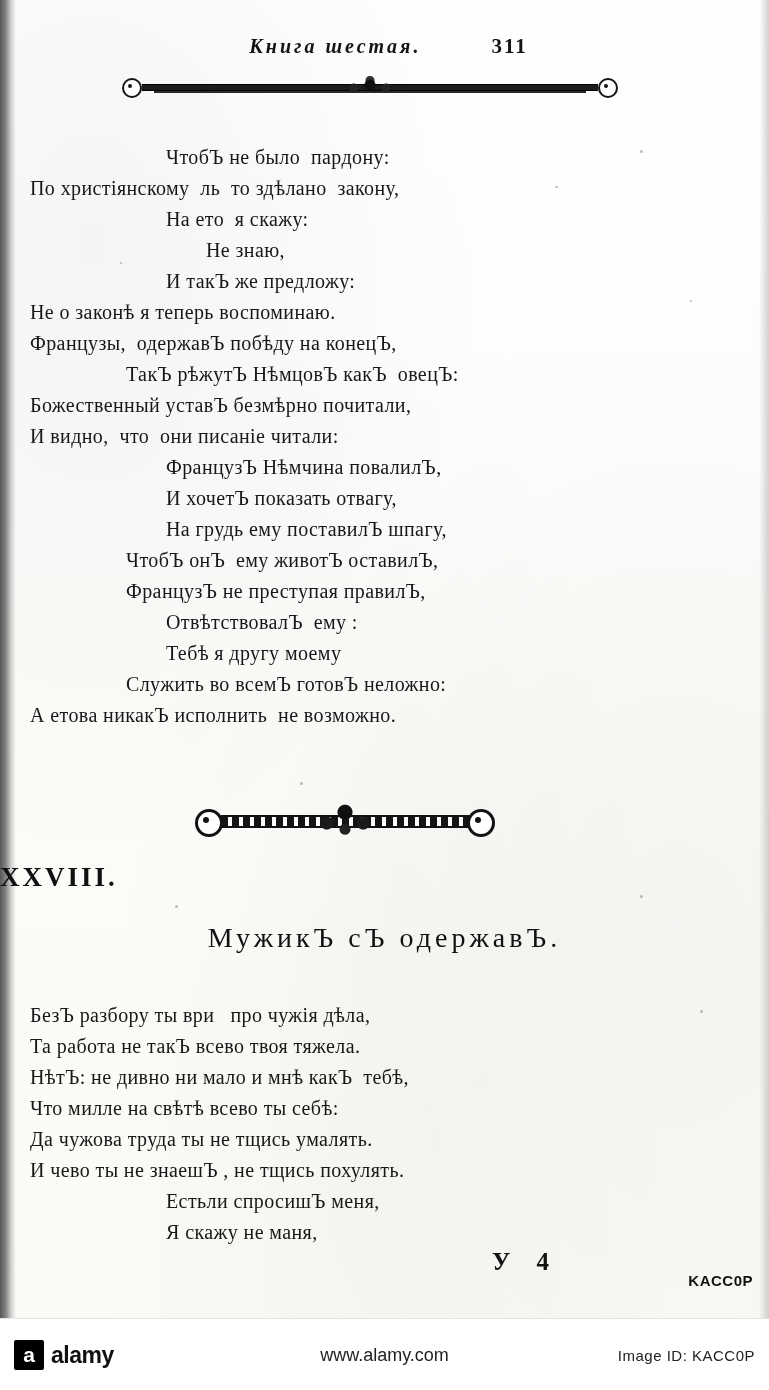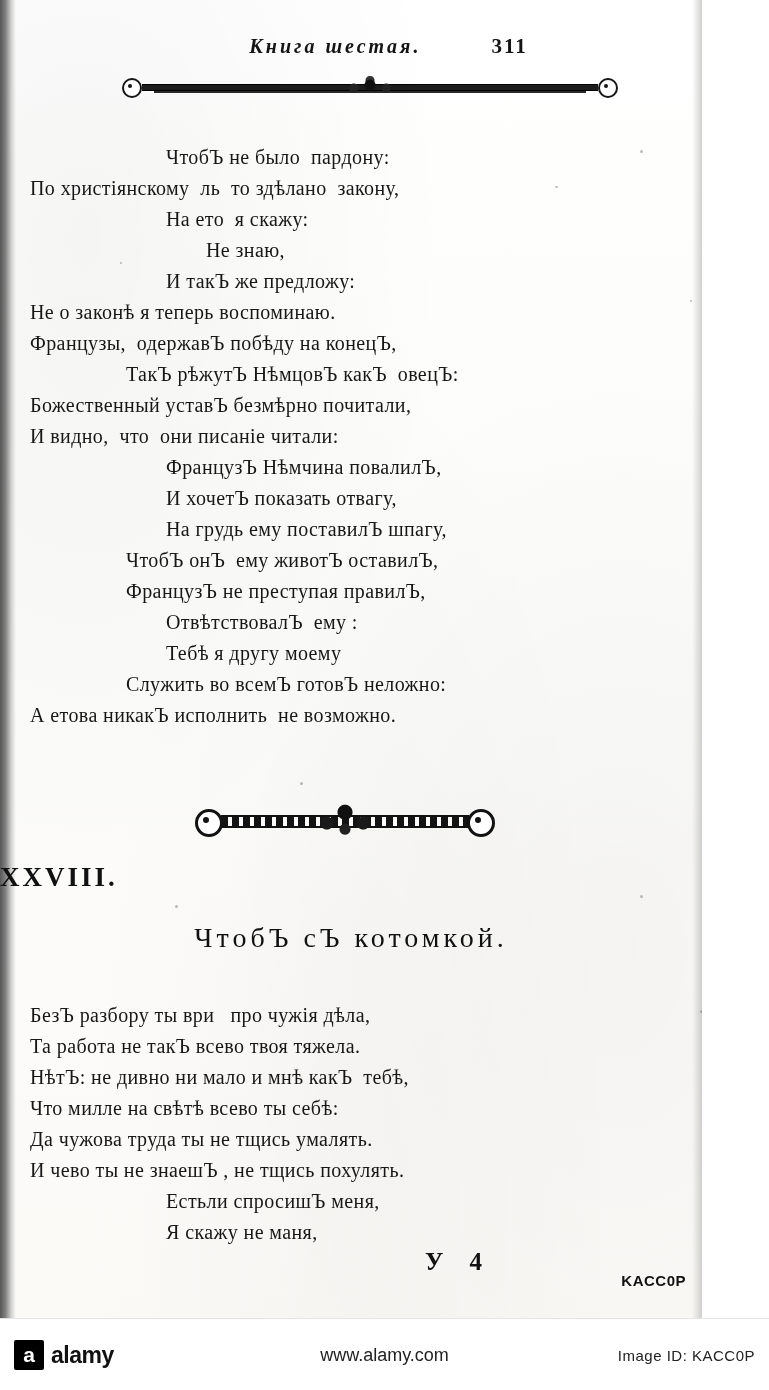--- a/index.html
+++ b/index.html
@@ -14,21 +14,21 @@
     color: #1a1a1a;
     position: relative;
     overflow: hidden;
   }
 
   
   #scan-page {
     position: absolute;
     left: 0;
     top: 0;
-    width: 702px;
+    width: 769px;
     height: 1318px;
     background: #ef4444;
     overflow: hidden;
   }
 
   
   #paper-texture {
     position: absolute;
     inset: 0;
     background:
@@ -362,21 +362,21 @@
     </div>
 
   <div id="vignette">
     <div class="v-cap left"></div>
     <div class="v-bar"></div>
     <div class="v-knot"></div>
     <div class="v-cap right"></div>
   </div>
 
   <div id="fable-number">XXVIII.</div>
-  <div id="fable-title">ЧтобЪ сЪ котомкой.</div>
+  <div id="fable-title">МужикЪ сЪ одержавЪ.</div>
 
   <div class="poem" id="poem-new" style="top:1000px;">
       <div class="poem-line ind0">БезЪ разбору ты ври   про чужія дѣла,</div>
       <div class="poem-line ind0">Та работа не такЪ всево твоя тяжела.</div>
       <div class="poem-line ind0">НѣтЪ: не дивно ни мало и мнѣ какЪ  тебѣ,</div>
       <div class="poem-line ind0">Что милле на свѣтѣ всево ты себѣ:</div>
       <div class="poem-line ind0">Да чужова труда ты не тщись умалять.</div>
       <div class="poem-line ind0">И чево ты не знаешЪ , не тщись похулять.</div>
       <div class="poem-line ind3">Естьли спросишЪ меня,</div>
       <div class="poem-line ind3">Я скажу не маня,</div>

